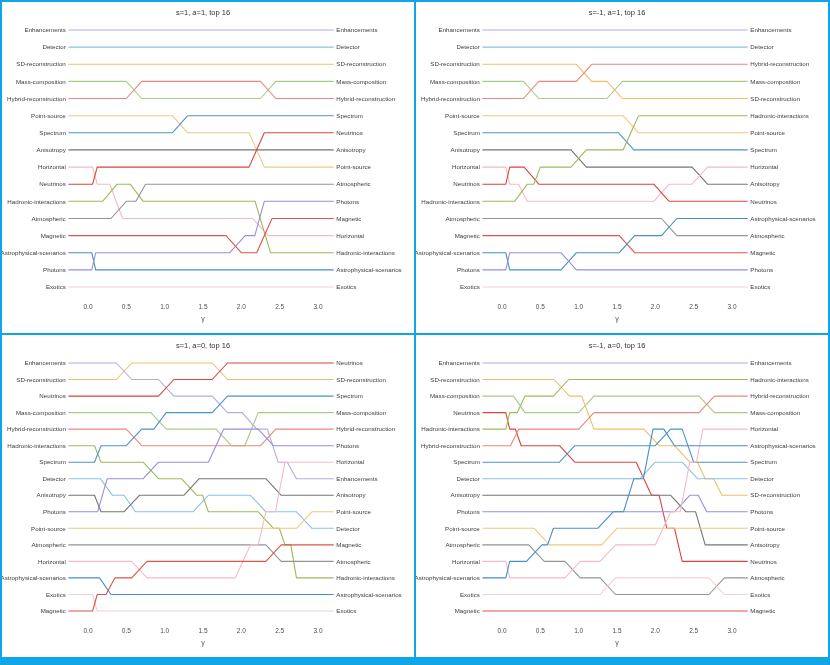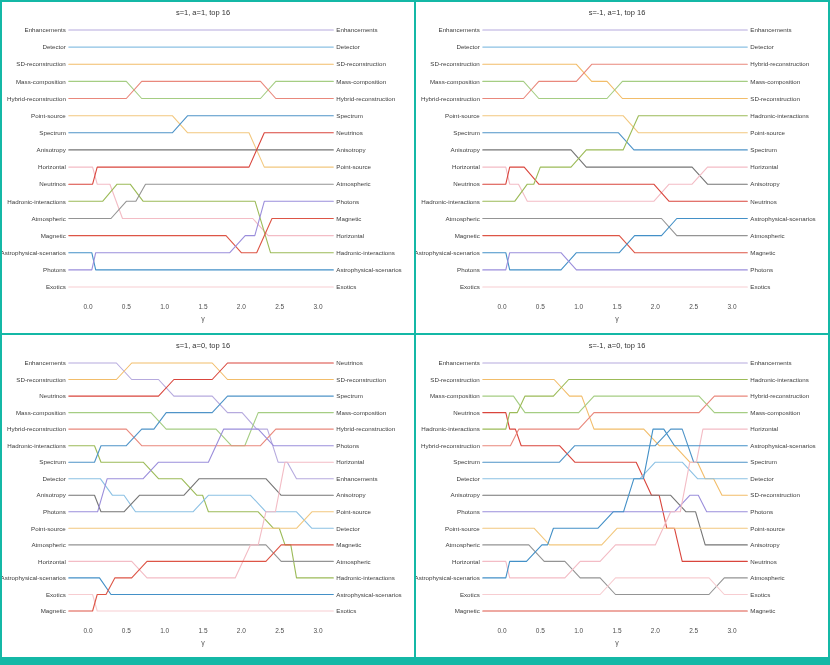--- a/index.html
+++ b/index.html
@@ -1,17 +1,17 @@
 <!DOCTYPE html>
 <html><head>
 <meta charset="utf-8">
 <style>
   html,body{margin:0;padding:0;background:#000;}
   .screen{
-    width:830px;height:665px;background:#14b8a6;
+    width:830px;height:665px;background:#0ea5e9;
     display:grid;grid-template-columns:412px 412px;grid-template-rows:331px 322px;
     gap:2px;padding:2px;box-sizing:border-box;
     font-family:"Liberation Sans", sans-serif;
   }
   .panel{background:#ffffff;overflow:hidden;}
   .panel svg{display:block;}
   svg text{font-family:"Liberation Sans", sans-serif;}
   .title-text{font-size:7.5px;fill:#333333;}
   .cat-label{font-size:6.2px;fill:#3c3c3c;}
   .tick-label{font-size:6.5px;fill:#4d4d4d;}

